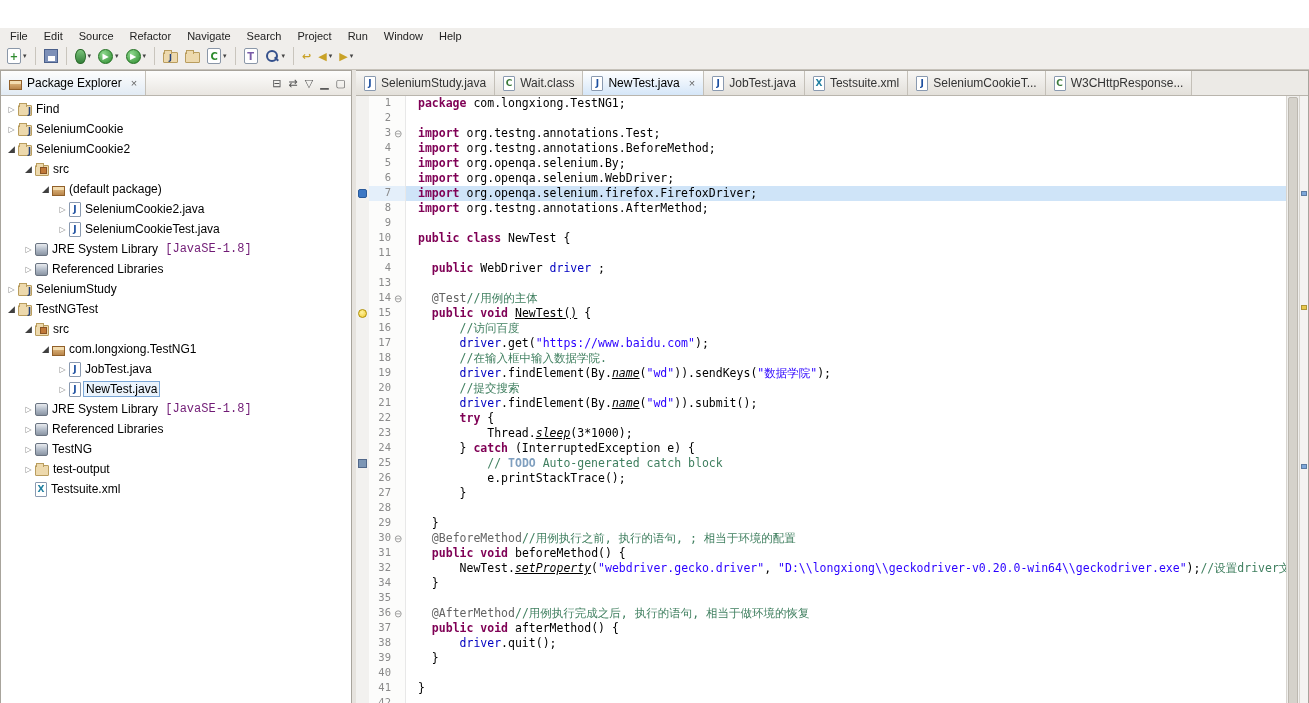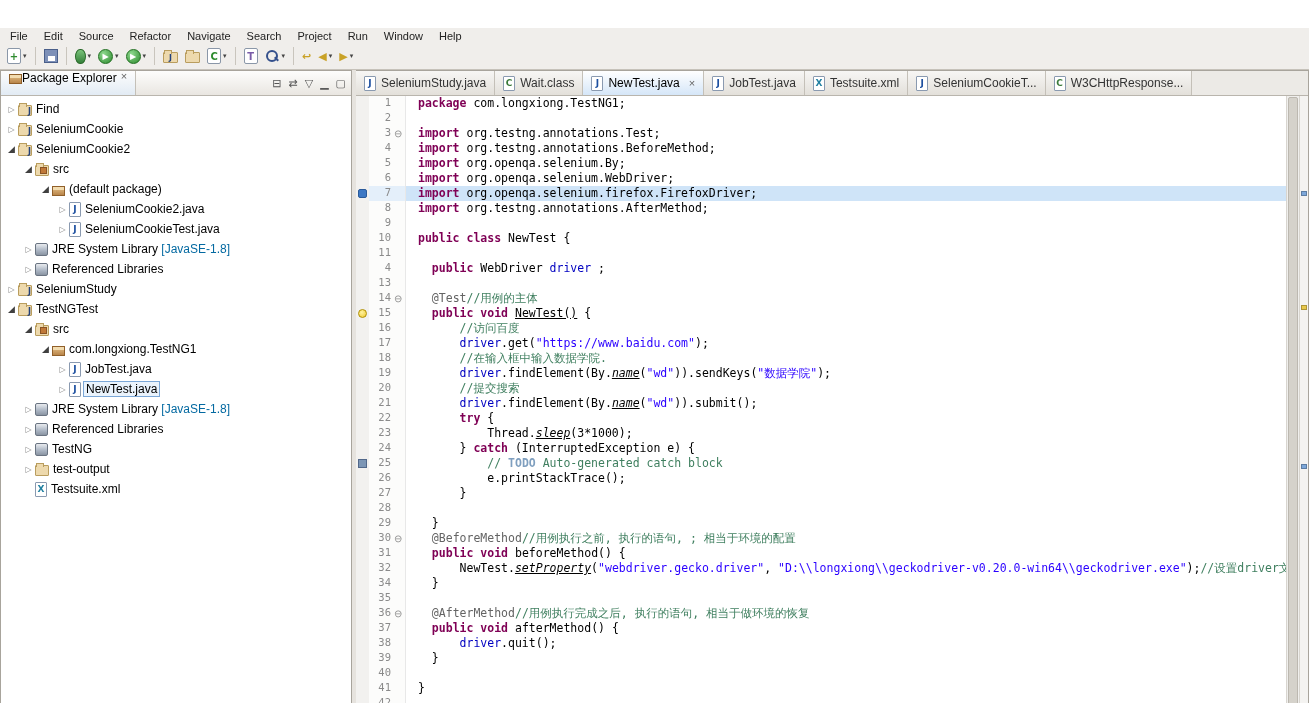--- a/index.html
+++ b/index.html
@@ -29,32 +29,32 @@
   .ti-search::after { content:""; position:absolute; left:9px; top:9px; width:5px; height:2px; background:#34508c; transform:rotate(45deg); }
   .ti-arrow { font-size:11px; }
 
   
   .main { flex:1; display:flex; min-height:0; background:#e6e3de; }
   .sash { width:4px; background:#e6e3de; cursor:col-resize; }
 
   
   .left-panel { width:352px; display:flex; flex-direction:column; border:1px solid #a8a49c; background:#fff; }
   .panel-header { height:25px; flex:none; background:linear-gradient(#fdfdfc,#e9e6e1); border-bottom:1px solid #b9b5ad; display:flex; align-items:center; justify-content:space-between; padding-right:5px; }
-  .view-tab { display:flex; align-items:flex-start; padding:0 8px; height:100%; background:linear-gradient(#fdfdfd,#e2ebf4); border-right:1px solid #c4c0b8; font-size:12px; }
+  .view-tab { display:flex; align-items:center; gap:5px; padding:0 8px; height:100%; background:linear-gradient(#fdfdfd,#e2ebf4); border-right:1px solid #c4c0b8; font-size:12px; }
   .tclose { margin-left:4px; color:#666; font-size:11px; line-height:1; }
   .panel-tools { display:flex; gap:7px; color:#555; font-size:11px; align-items:center; }
   .ptool { cursor:default; }
   .tree { flex:1; background:#fff; overflow:hidden; padding-top:3px; font-size:12px; }
   .trow { display:flex; align-items:center; height:20px; white-space:nowrap; padding-left:2px; }
   .tind { flex:none; }
   .arrow { flex:none; width:13px; text-align:center; color:#8a8a8a; font-size:8px; }
   .arrow.e { color:#404040; font-size:9px; }
   .tlabel { margin-left:4px; }
   .tlabel.sel { border:1px solid #7ba7d7; background:#eaf3fc; padding:0 2px; margin-left:2px; }
-  .tsuffix { color:#0369a1; white-space:pre; }
+  .tsuffix { color:#701a75; white-space:pre;font-family:Liberation Mono, monospace; }
 
   
   .ic { flex:none; position:relative; }
   .ic-doc { display:inline-flex; align-items:center; justify-content:center; width:12px; height:15px; background:#fff; border:1px solid #8a9ab0; border-radius:1px; font:bold 9px "DejaVu Sans",sans-serif; }
   .ic-folder { width:14px; height:11px; background:#edd9ad; border:1px solid #b99d5e; border-radius:1px; margin-top:2px; }
   .ic-folder::before { content:""; position:absolute; top:-3px; left:0; width:6px; height:3px; background:#edd9ad; border:1px solid #b99d5e; border-bottom:none; }
   .ic-project::after { content:"J"; position:absolute; right:0px; bottom:-1px; font:bold 8px "DejaVu Sans",sans-serif; color:#23417a; }
   .ic-src::after { content:""; position:absolute; right:1px; bottom:1px; width:5px; height:5px; background:#c07838; border:1px solid #8a5424; }
   .ic-pkg { width:13px; height:10px; background:linear-gradient(#e6c088,#b8854a); border:1px solid #91602a; margin-top:3px; }
   .ic-pkg::before { content:""; position:absolute; left:0; top:0; right:0; height:3px; background:#f2dcb0; }

